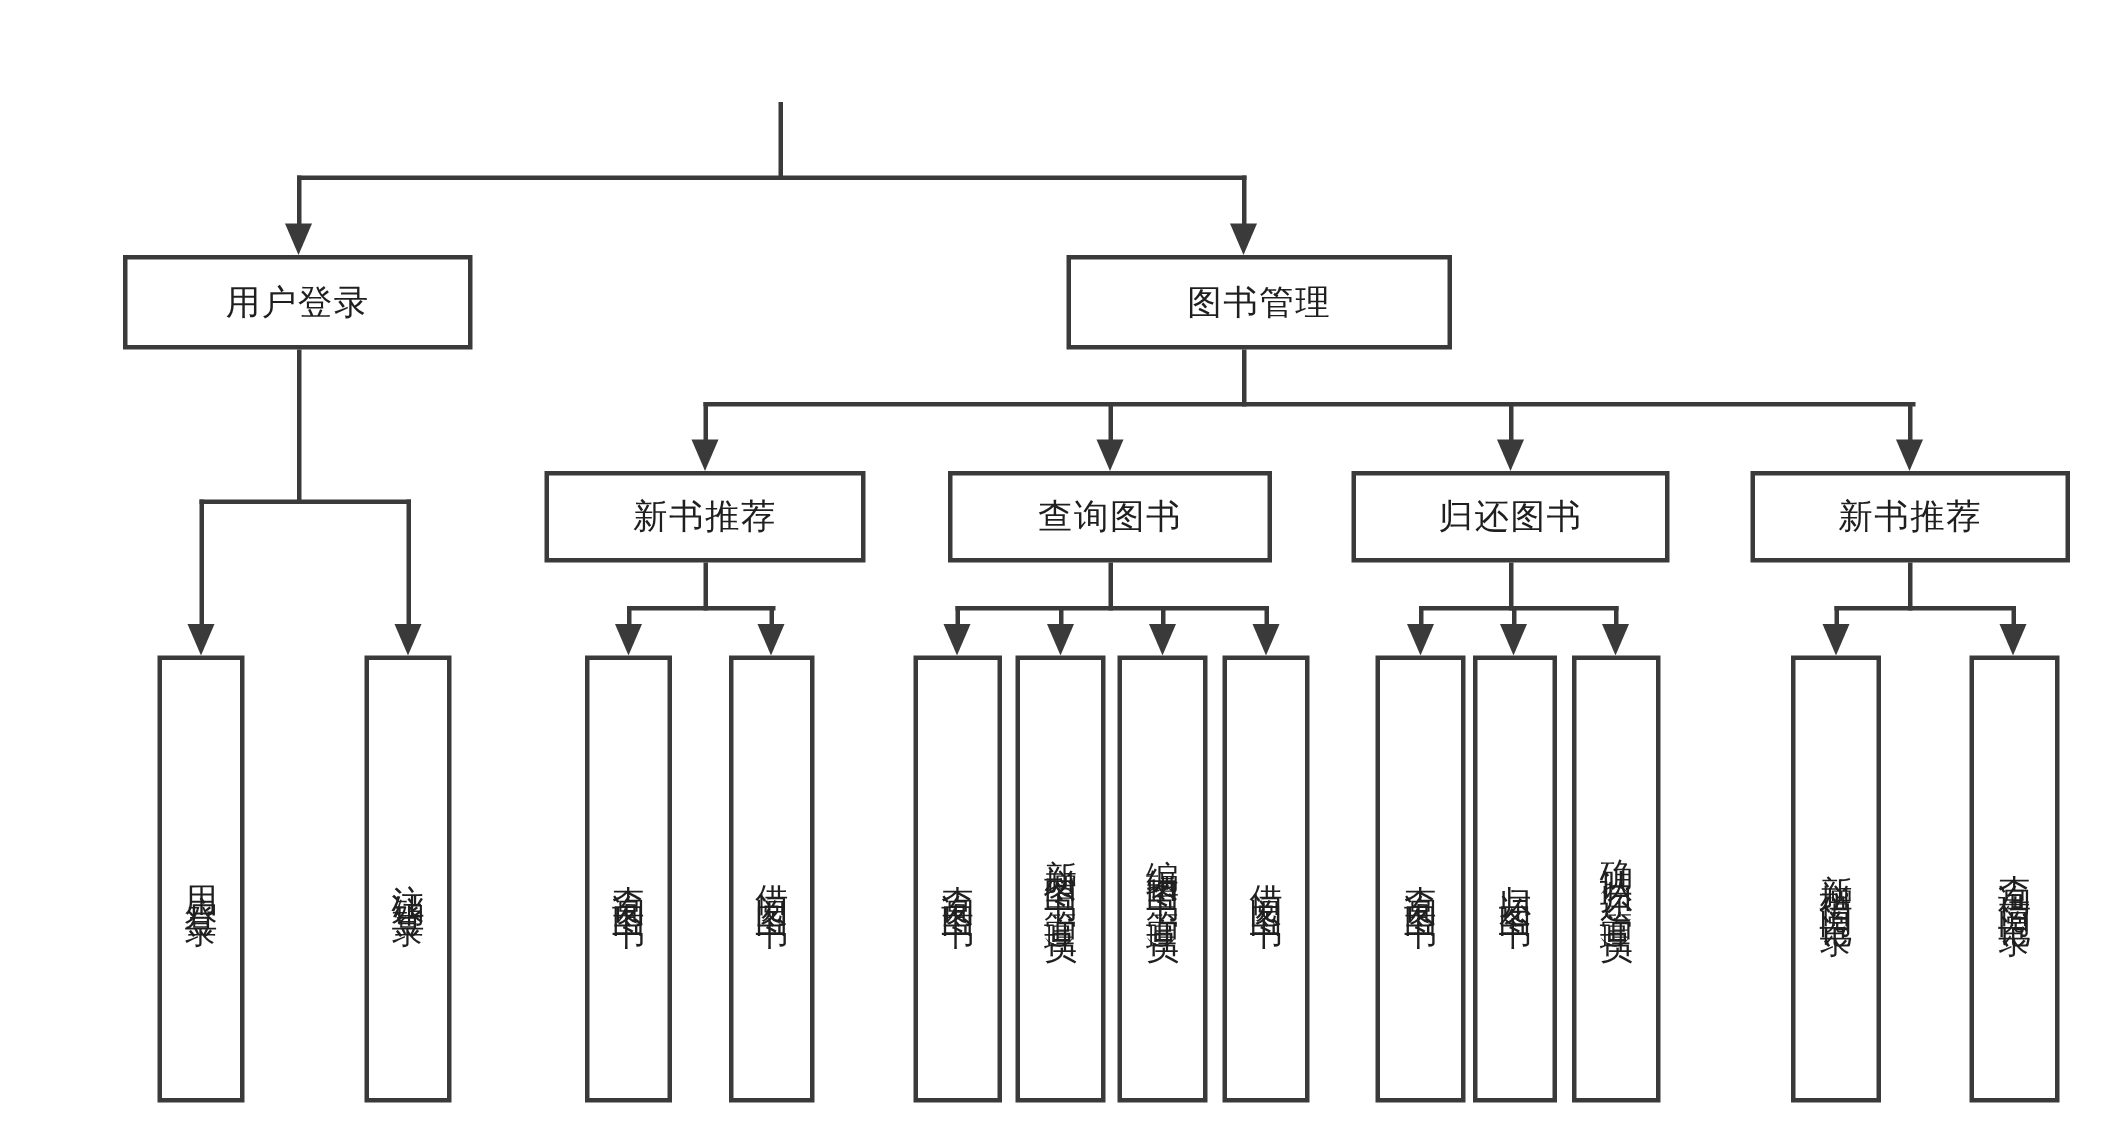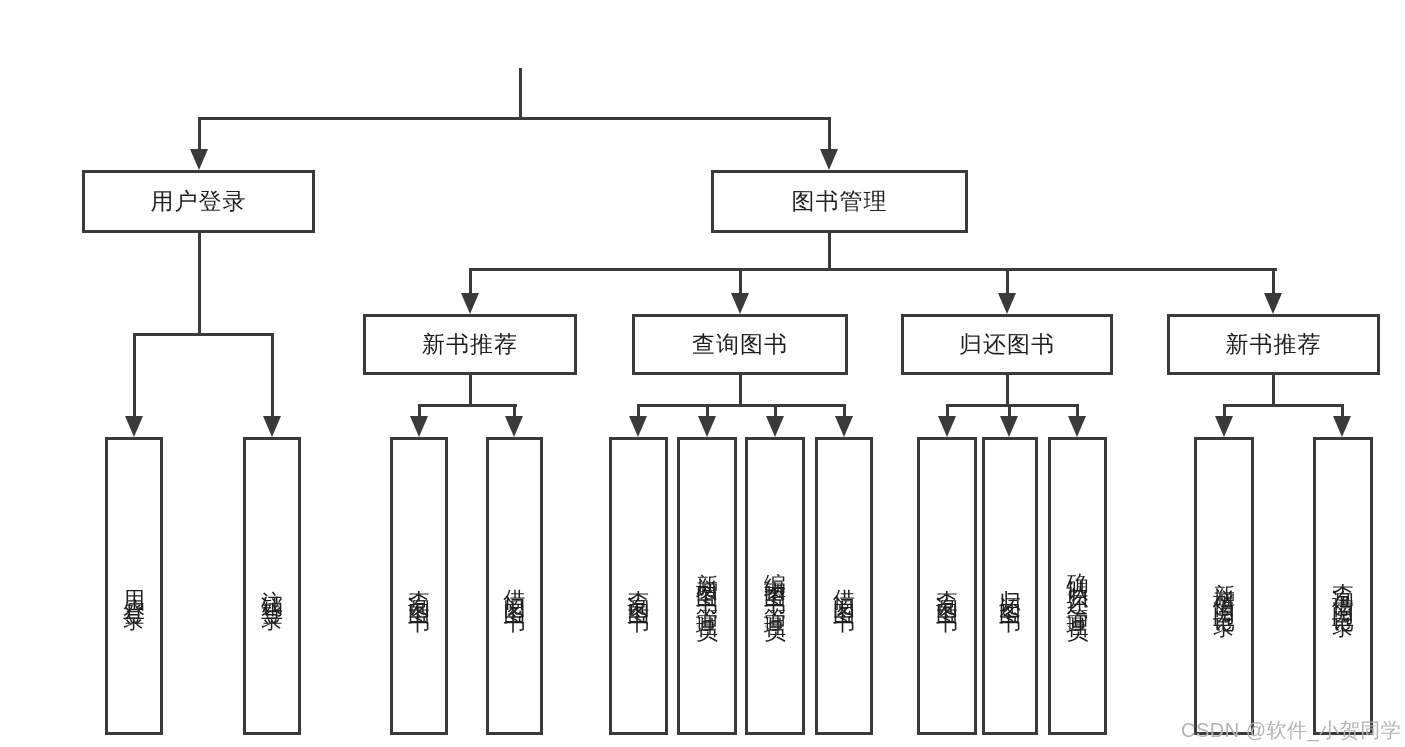--- a/index.html
+++ b/index.html
@@ -180,15 +180,14 @@
     <span>确认归还（管理员）</span>
   </div>
 
   <div class="vbox" style="left:1194px; top:437px; width:60px; height:298px;">
     <span>新增借阅记录</span>
   </div>
   <div class="vbox" style="left:1313px; top:437px; width:60px; height:298px;">
     <span>查询借阅记录</span>
   </div>
 
-  <div class="watermark">CSDN @软件_小贺同学</div>
 
 </div>
 
 </body></html>

